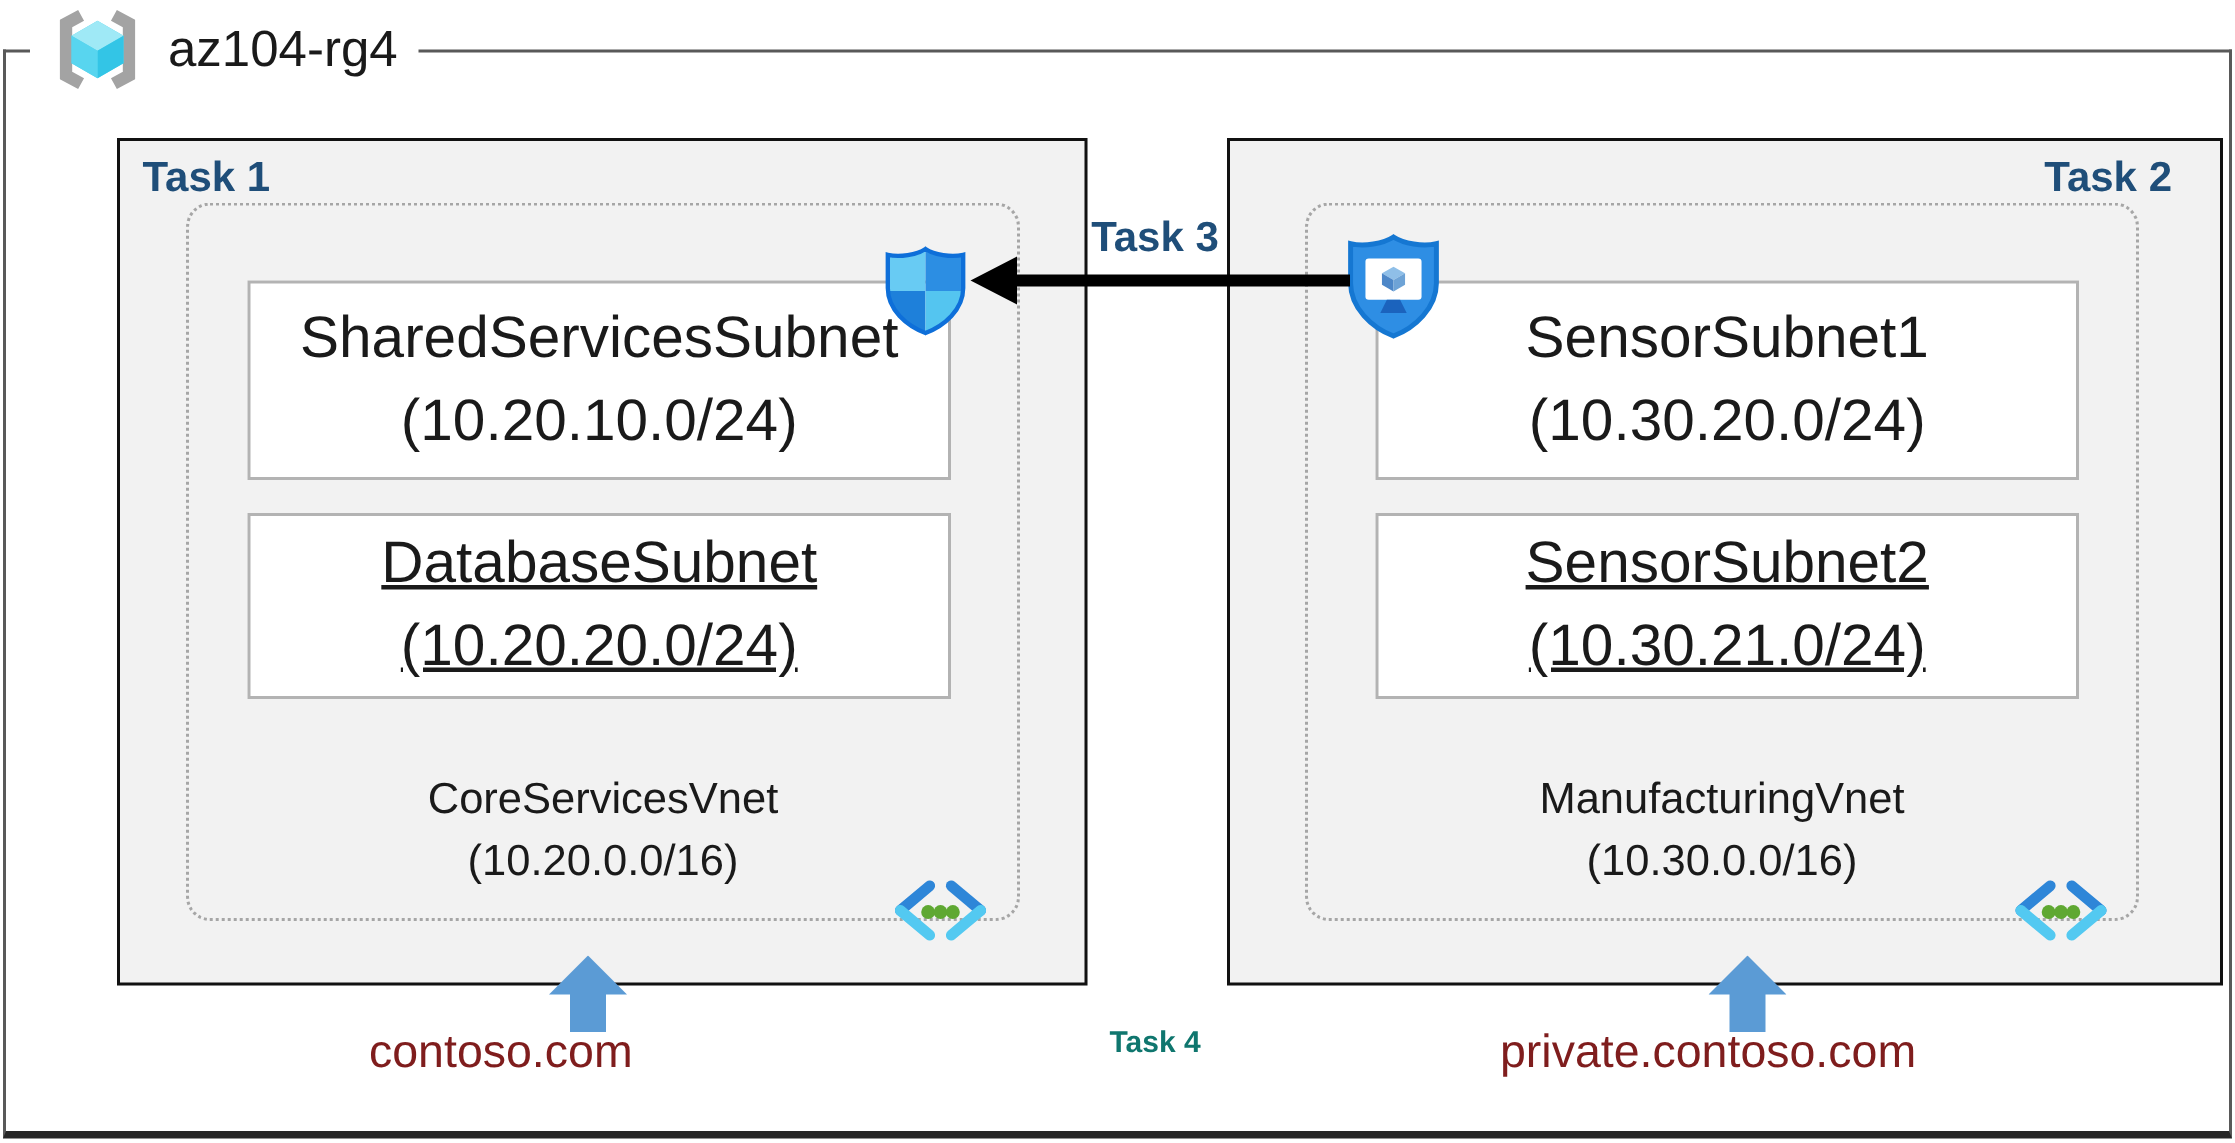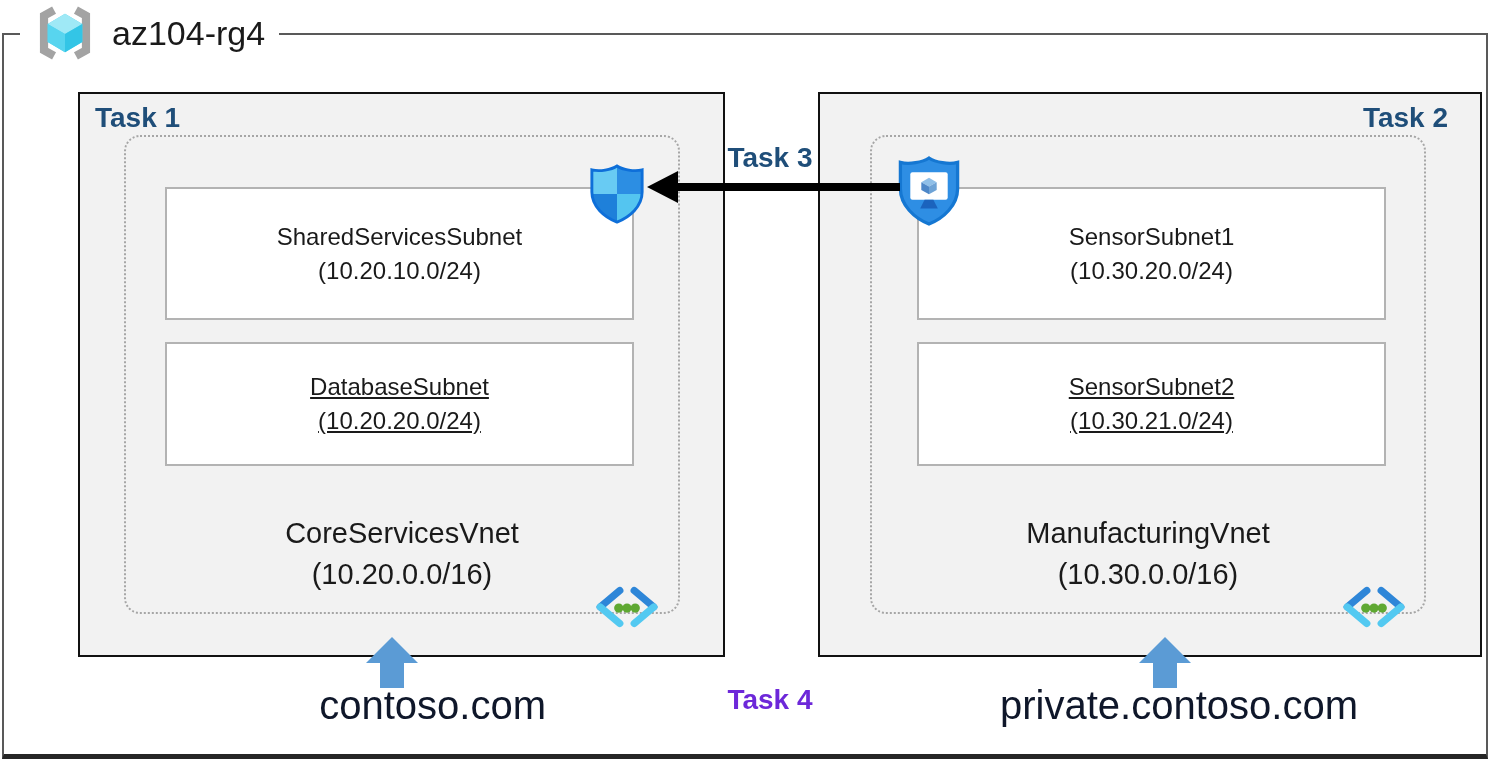--- a/index.html
+++ b/index.html
@@ -33,21 +33,21 @@
   .vnet-dashed{
     position:absolute;top:41px;width:556px;height:479px;
     border:2px dotted #a6a6a6;border-radius:16px;box-sizing:border-box;
   }
   #task1-box .vnet-dashed{left:44px;}
   #task2-box .vnet-dashed{left:50px;}
   
   .subnet-box{
     position:absolute;width:469px;background:#fff;border:2px solid #b3b3b3;
     box-sizing:border-box;display:flex;flex-direction:column;align-items:center;justify-content:center;
-    font-size:24px;line-height:1.4;text-align:center;
+    font-size:39px;line-height:1.4;text-align:center;
   }
   #task1-box .subnet-box{left:85px;}
   #task2-box .subnet-box{left:97px;}
   .subnet-1{top:93px;height:133px;}
   .subnet-2{top:248px;height:124px;text-decoration:underline;}
   
   .vnet-label{
     position:absolute;top:419px;width:556px;text-align:center;
     font-size:29px;line-height:1.4;
   }
@@ -57,23 +57,23 @@
   .vnet-icon{position:absolute;width:70px;height:48px;}
   #task1-box .vnet-icon{left:512px;top:489px;}
   #task2-box .vnet-icon{left:519px;top:489px;}
   .nsg-icon{position:absolute;left:508px;top:67px;width:58px;height:66px;z-index:3;}
   .bastion-icon{position:absolute;left:76px;top:60px;width:66px;height:74px;z-index:3;}
   
   .peering-arrow{position:absolute;left:644px;top:160px;width:258px;height:54px;z-index:4;}
   .task3-label{position:absolute;left:690px;top:142px;width:160px;text-align:center;
     font-size:28px;font-weight:bold;color:#1f4e79;z-index:4;}
   .task4-label{position:absolute;left:690px;top:684px;width:160px;text-align:center;
-    font-size:28px;font-weight:bold;color:#6d28d9;}
+    font-size:20px;font-weight:bold;color:#0f766e;}
   
-  .dns-label{position:absolute;top:683px;text-align:right;font-size:40px;color:#0f172a;}
+  .dns-label{position:absolute;top:683px;text-align:left;font-size:31px;color:#7f1d1d;}
   #dns-left{left:246px;width:300px;}
   #dns-right{left:1000px;width:310px;}
   .up-arrow{position:absolute;top:637px;width:52px;height:51px;z-index:2;}
   #up-arrow-left{left:366px;}
   #up-arrow-right{left:1139px;}
 </style>
 </head>
 <body>
 
 <div id="canvas">

